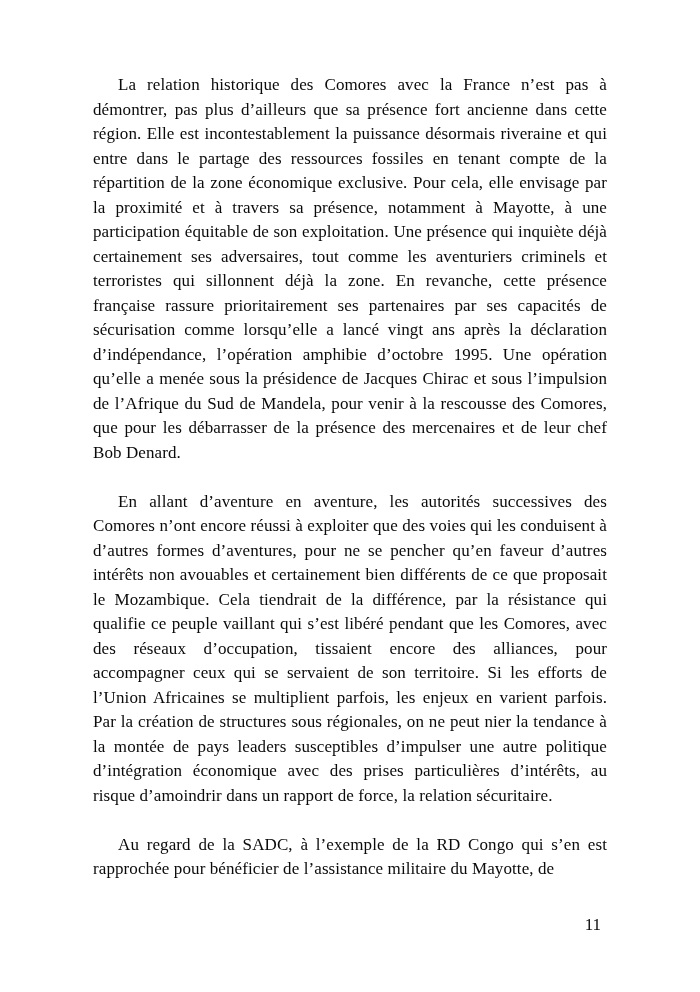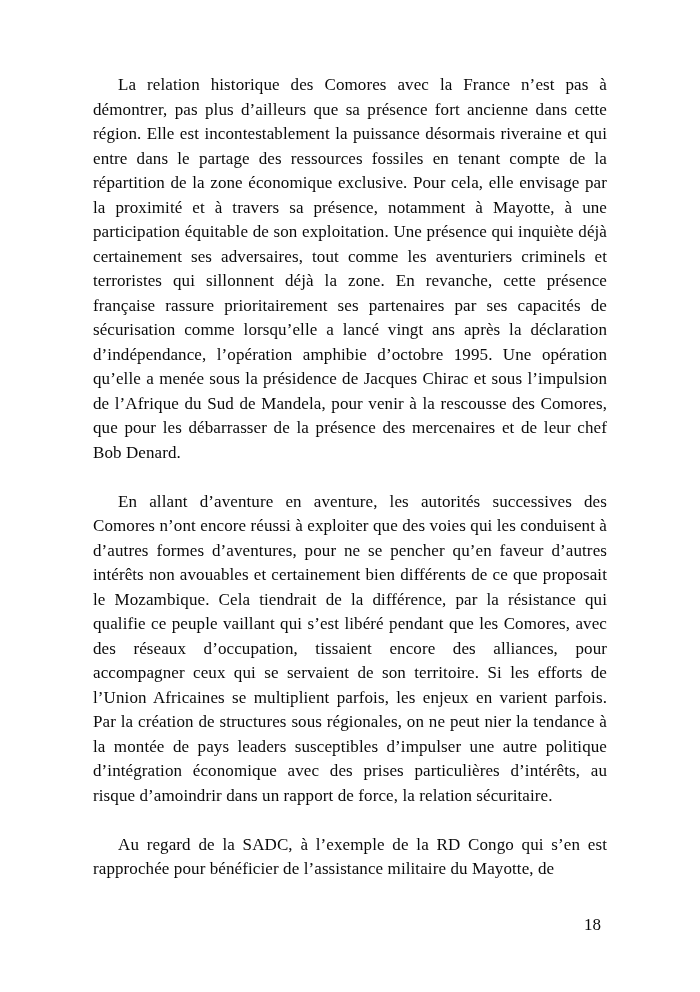--- a/index.html
+++ b/index.html
@@ -49,14 +49,14 @@
 </style>
 </head>
 <body>
 
 <div class="page">
   <div class="text-block">
     <p>La relation historique des Comores avec la France n’est pas à démontrer, pas plus d’ailleurs que sa présence fort ancienne dans cette région. Elle est incontestablement la puissance désormais riveraine et qui entre dans le partage des ressources fossiles en tenant compte de la répartition de la zone économique exclusive. Pour cela, elle envisage par la proximité et à travers sa présence, notamment à Mayotte, à une participation équitable de son exploitation. Une présence qui inquiète déjà certainement ses adversaires, tout comme les aventuriers criminels et terroristes qui sillonnent déjà la zone. En revanche, cette présence française rassure prioritairement ses partenaires par ses capacités de sécurisation comme lorsqu’elle a lancé vingt ans après la déclaration d’indépendance, l’opération amphibie d’octobre 1995. Une opération qu’elle a menée sous la présidence de Jacques Chirac et sous l’impulsion de l’Afrique du Sud de Mandela, pour venir à la rescousse des Comores, que pour les débarrasser de la présence des mercenaires et de leur chef Bob Denard.</p>
     <p>En allant d’aventure en aventure, les autorités successives des Comores n’ont encore réussi à exploiter que des voies qui les conduisent à d’autres formes d’aventures, pour ne se pencher qu’en faveur d’autres intérêts non avouables et certainement bien différents de ce que proposait le Mozambique. Cela tiendrait de la différence, par la résistance qui qualifie ce peuple vaillant qui s’est libéré pendant que les Comores, avec des réseaux d’occupation, tissaient encore des alliances, pour accompagner ceux qui se servaient de son territoire. Si les efforts de l’Union Africaines se multiplient parfois, les enjeux en varient parfois. Par la création de structures sous régionales, on ne peut nier la tendance à la montée de pays leaders susceptibles d’impulser une autre politique d’intégration économique avec des prises particulières d’intérêts, au risque d’amoindrir dans un rapport de force, la relation sécuritaire.</p>
     <p>Au regard de la SADC, à l’exemple de la RD Congo qui s’en est rapprochée pour bénéficier de l’assistance militaire du Mayotte, de</p>
   </div>
-  <div class="page-number">18</div>
+  <div class="page-number">11</div>
 </div>
 
 </body></html>

